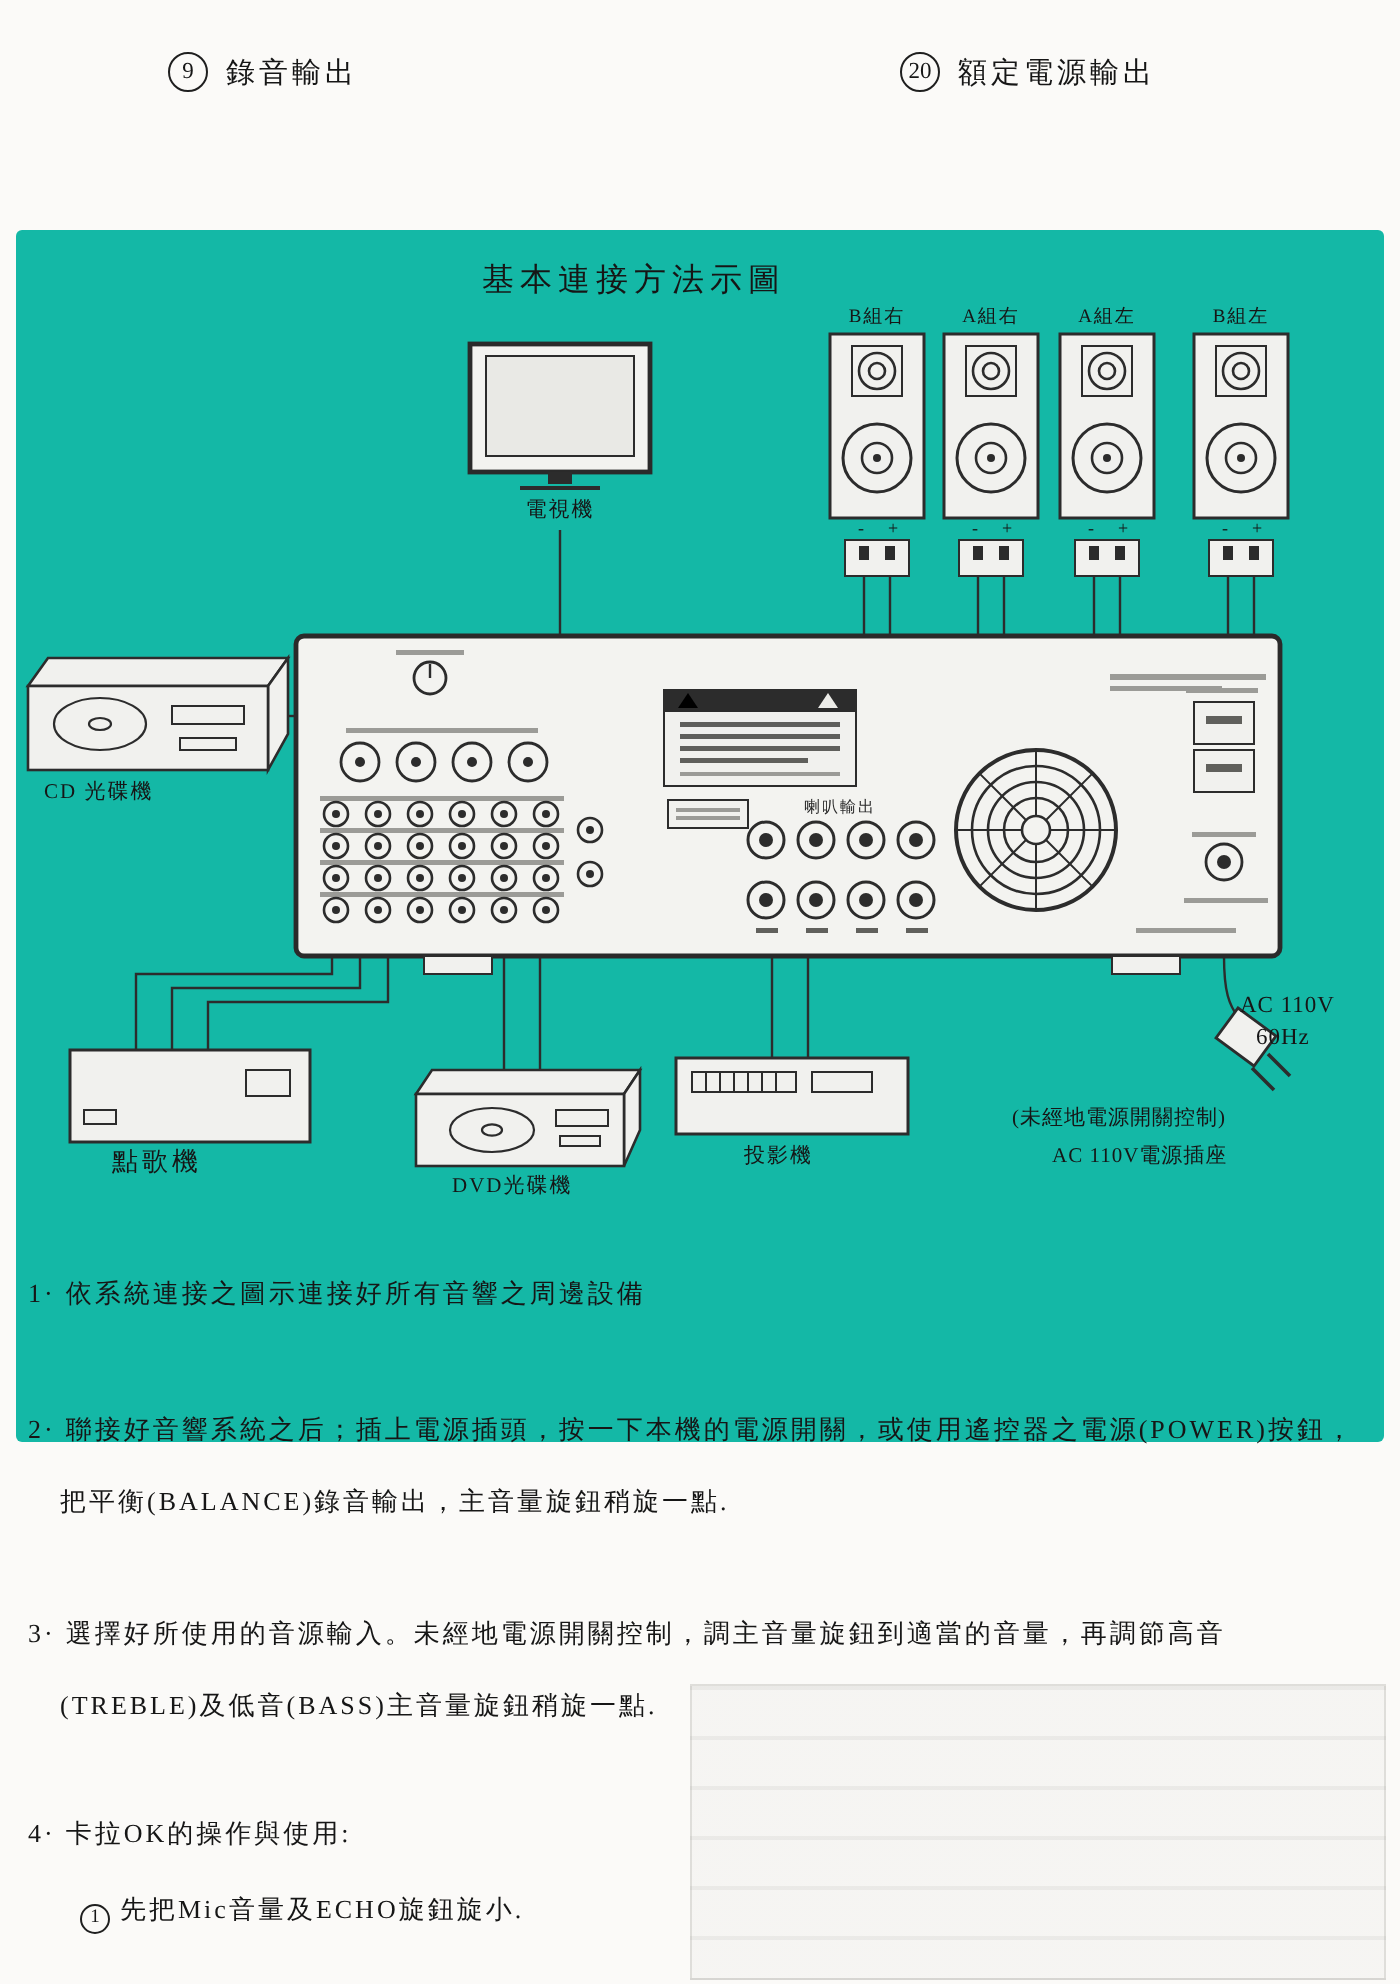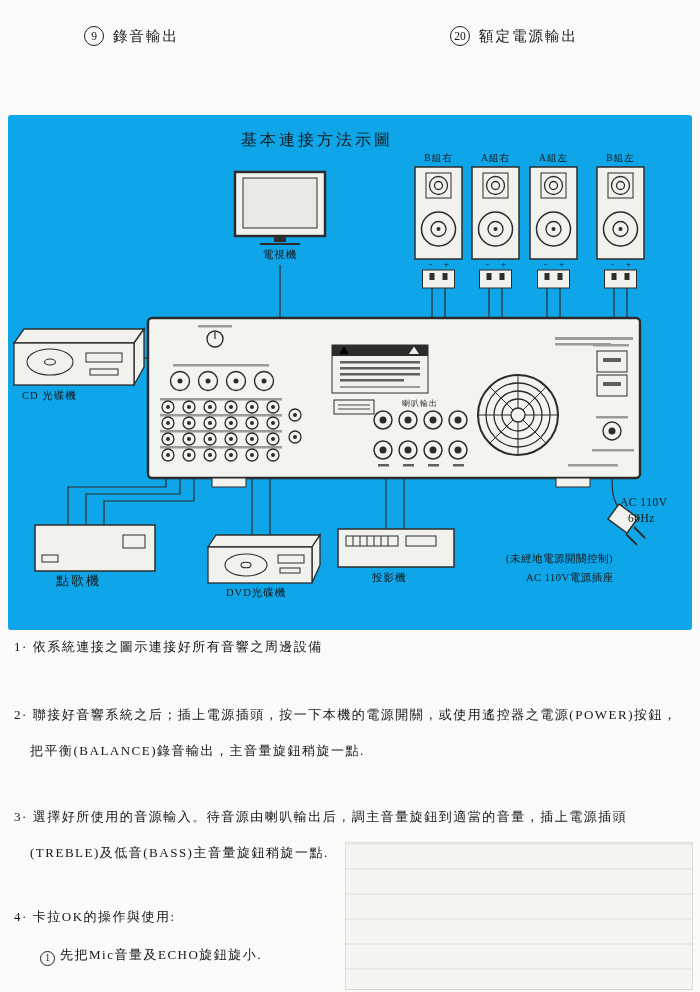--- a/index.html
+++ b/index.html
@@ -4,21 +4,21 @@
 <style>
   *{margin:0;padding:0;box-sizing:border-box}
   html,body{background:#e9e9e7}
   .page{position:relative;width:700px;height:992px;background:#fbfaf8;overflow:hidden;
         font-family:"Liberation Serif",serif;color:#161616}
   
   .note{position:absolute;display:flex;align-items:center;font-size:14.5px;letter-spacing:2px;white-space:nowrap}
   .circ{width:20px;height:20px;min-width:20px;border:1.6px solid #1f1f1f;border-radius:50%;
         display:inline-flex;align-items:center;justify-content:center;font-size:11.5px;letter-spacing:0;margin-right:9px}
   
-  .diagram{position:absolute;left:8px;top:115px;width:684px;height:515px;background:#0ea5e9;border-radius:3px}
+  .diagram{position:absolute;left:8px;top:115px;width:684px;height:606px;background:#14b8a6;border-radius:3px}
   svg text{font-family:"Liberation Serif",serif;fill:#161616}
   .t-title{font-size:16px;letter-spacing:3px}
   .t-lbl{font-size:10.5px;letter-spacing:1px}
   .t-big{font-size:13px;letter-spacing:2px}
   .t-sm{font-size:9.5px;letter-spacing:1px}
   .t-tiny{font-size:8px;letter-spacing:1px;fill:#2a2a2a}
   .t-pm{font-size:9px}
   .t-ac{font-size:11.5px;letter-spacing:.5px}
   .t-note{font-size:10.5px;letter-spacing:.5px}
   .box{fill:#f1f1ee;stroke:#2c2c2c;stroke-width:1.5}
@@ -299,21 +299,21 @@
     <div class="line" style="top:638px;left:14px">
       <span class="mark">1·</span><span>依系統連接之圖示連接好所有音響之周邊設備</span>
     </div>
     <div class="line" style="top:706px;left:14px">
       <span class="mark">2·</span><span>聯接好音響系統之后；插上電源插頭，按一下本機的電源開關，或使用遙控器之電源(POWER)按鈕，</span>
     </div>
     <div class="line" style="top:742px;left:30px">
       <span>把平衡(BALANCE)錄音輸出，主音量旋鈕稍旋一點.</span>
     </div>
     <div class="line" style="top:808px;left:14px">
-      <span class="mark">3·</span><span>選擇好所使用的音源輸入。待音源由喇叭輸出后，調主音量旋鈕到適當的音量，插上電源插頭</span>
+      <span class="mark">3·</span><span>選擇好所使用的音源輸入。未經地電源開關控制，調主音量旋鈕到適當的音量，再調節高音</span>
     </div>
     <div class="line" style="top:844px;left:30px">
       <span>(TREBLE)及低音(BASS)主音量旋鈕稍旋一點.</span>
     </div>
     <div class="line" style="top:908px;left:14px">
       <span class="mark">4·</span><span>卡拉OK的操作與使用:</span>
     </div>
     <div class="line" style="top:946px;left:40px">
       <span class="circ-sm">1</span><span>先把Mic音量及ECHO旋鈕旋小.</span>
     </div>

